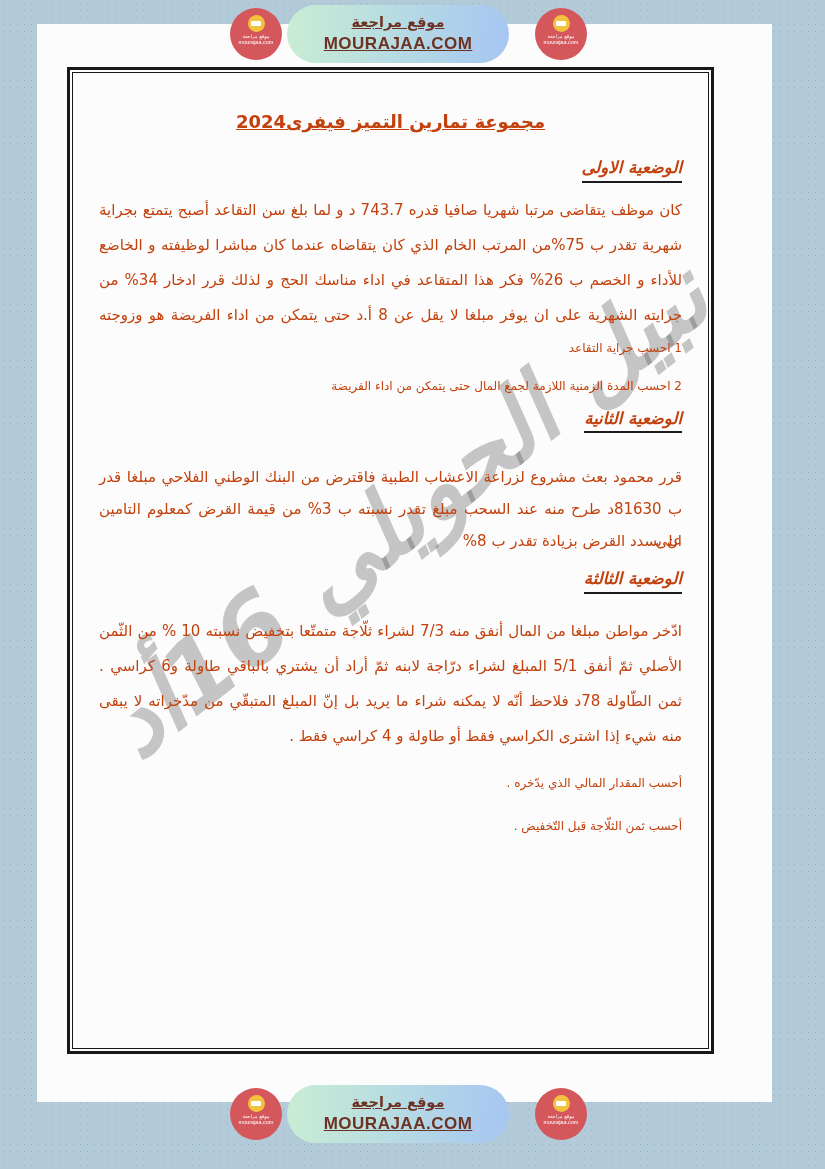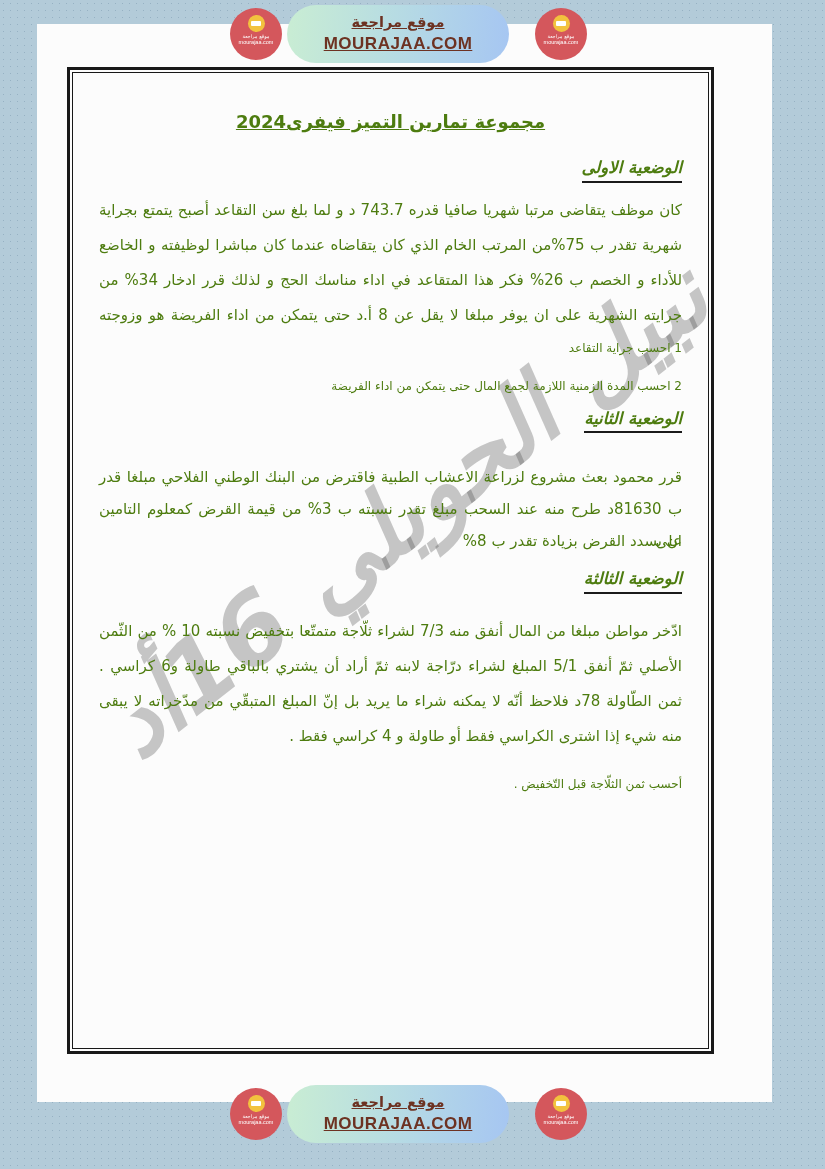--- a/index.html
+++ b/index.html
@@ -23,21 +23,21 @@
     font-size:96px; font-weight:bold; font-style:italic;
     color:rgba(70,70,70,0.30); letter-spacing:4px;
     direction:rtl; white-space:nowrap; z-index:1; pointer-events:none;
   }
   .paper {
     position:absolute; left:30px; top:43px; width:647px; height:987px;
     border:3px solid #181818; padding:2px; z-index:2; background:transparent;
   }
   .paper-inner {
     width:100%; height:100%; border:1px solid #181818;
-    padding:0 26px; direction:rtl; color:#4d7c0f;
+    padding:0 26px; direction:rtl; color:#c2410c;
   }
 
   .doc-title {
     margin-top:38px; text-align:center;
     font-size:18px; font-weight:bold;
   }
   .doc-title span { text-decoration:underline; }
 
   .h-wrap { line-height:1; }
   .h1-wrap { margin-top:28px; }
@@ -135,20 +135,21 @@
 
       <div class="h-wrap h3-wrap">
         <span class="sec-heading">الوضعية الثالثة</span>
       </div>
       <div class="para p3">
         <div class="jline">ادّخر مواطن مبلغا من المال أنفق منه 7/3 لشراء ثلّاجة متمتّعا بتخفيض نسبته 10 % من الثّمن</div>
         <div class="jline">الأصلي ثمّ أنفق 5/1 المبلغ لشراء درّاجة لابنه ثمّ أراد أن يشتري بالباقي  طاولة و6 كراسي .</div>
         <div class="jline">ثمن الطّاولة 78د فلاحظ أنّه لا يمكنه شراء ما يريد بل إنّ المبلغ المتبقّي من مدّخراته لا يبقى</div>
         <div class="jline short">منه شيء إذا اشترى الكراسي فقط أو طاولة و 4 كراسي فقط .</div>
       </div>
+      <div class="item it-q1">أحسب المقدار المالي الذي يدّخره .</div>
       <div class="item it-q2">أحسب ثمن الثلّاجة قبل التّخفيض .</div>
 
     </div>
   </div>
 </div>
 
 <div class="banner banner-header">
   <div class="badge badge-left">
     <div class="badge-yellow">
         <span class="book"></span>

